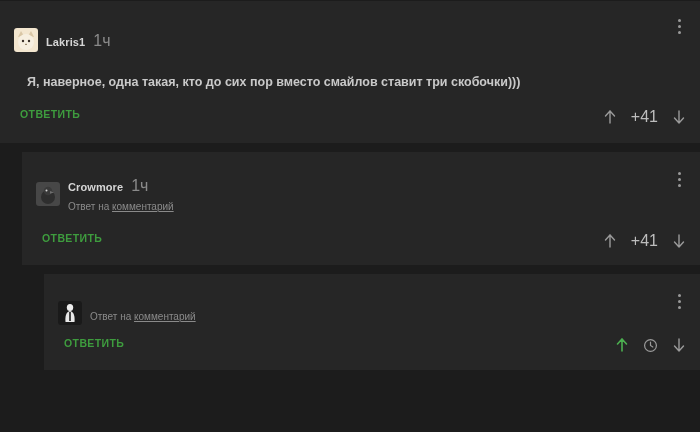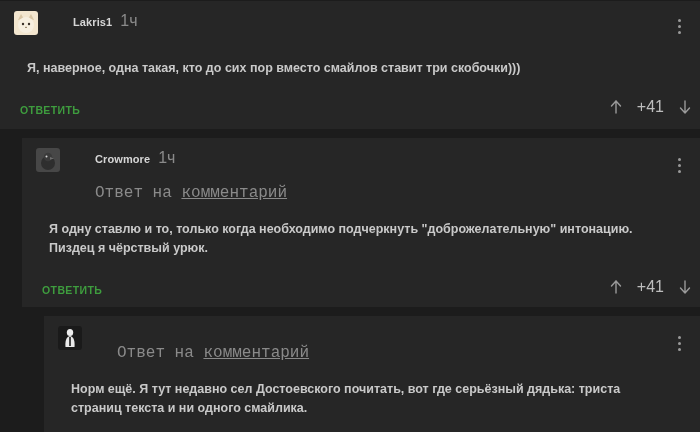--- a/index.html
+++ b/index.html
@@ -26,24 +26,23 @@
     box-sizing: border-box;
     background: #262626;
     border-top: 1px solid #1c1c1c;
   }
   .comment.lvl0 { margin-left: 0; }
   .comment.lvl1 { margin-left: 22px; }
   .comment.lvl2 { margin-left: 44px; }
 
   .c-head {
     display: flex;
-    align-items: flex-start;
-    padding: 10px 14px 0 14px;
+    align-items: center;
+    padding: 24px 14px 0 14px;
     min-height: 30px;
-    gap: 27px;
   }
   .avatar {
     width: 24px;
     height: 24px;
     border-radius: 3px;
     flex: 0 0 auto;
     margin-right: 8px;
     overflow: hidden;
     position: relative;
   }
@@ -64,24 +63,23 @@
     font-weight: bold;
     color: #d6d6d6;
     letter-spacing: .1px;
   }
   .time {
     font-size: 16px;
     color: #8a8a8a;
     margin-left: 8px;
   }
   .reply-to {
-    font-size: 16px;
+    font-size: 10px;
     color: #8a8a8a;
-    margin-top: 17px;
-    font-family: Liberation Mono, monospace;
+    margin-top: 6px;
   }
   .reply-to a {
     color: #8a8a8a;
     text-decoration: underline;
   }
 
   .kebab {
     position: absolute;
     right: 14px;
     top: 14px;
@@ -105,22 +103,22 @@
   .c-body {
     padding: 11px 20px 0 20px;
     font-size: 12.5px;
     line-height: 19px;
     color: #c9c9c9;
   }
   .c-body p { margin: 7px; font-weight: bold; }
 
   .c-foot {
     display: flex;
-    align-items: flex-end;
-    padding: 9px 8px 11px 20px;
+    align-items: flex-start;
+    padding: 9px 14px 11px 20px;
     min-height: 22px;
   }
   .reply-btn {
     font-size: 10.5px;
     font-weight: bold;
     letter-spacing: .4px;
     color: #3e9c3e;
     cursor: pointer;
   }
   .spacer { flex: 1 1 auto; }
@@ -227,21 +225,20 @@
           <a href="#">комментарий</a>
         </div>
       </div>
     </div>
     <div class="kebab" style="top:18px;">
       <i></i>
         <i></i>
         <i></i>
     </div>
     <div class="c-body">
-      <p>Я одну ставлю и то, только когда необходимо подчеркнуть "доброжелательную" интонацию. Пиздец я чёрствый урюк.</p>
     </div>
     <div class="c-foot">
       <span class="reply-btn">ОТВЕТИТЬ</span>
       <span class="spacer"></span>
       <span class="rating">
         <span class="arrow">
           <svg viewBox="0 0 14 16" width="14" height="16">
             <path d="M7 2 L7 14 M7 2 L2.5 7 M7 2 L11.5 7" stroke="#9a9a9a" stroke-width="1.4" fill="none" stroke-linecap="round"></path>
           </svg>
         </span>
@@ -272,23 +269,20 @@
           <span>Ответ на</span>
           <a href="#">комментарий</a>
         </div>
       </div>
     </div>
     <div class="kebab" style="top:18px;">
       <i></i>
         <i></i>
         <i></i>
     </div>
-    <div class="c-body">
-      <p>Норм ещё. Я тут недавно сел Достоевского почитать, вот где серьёзный дядька: триста страниц текста и ни одного смайлика.</p>
-    </div>
     <div class="c-foot">
       <span class="reply-btn">ОТВЕТИТЬ</span>
       <span class="spacer"></span>
       <span class="rating">
         <span class="arrow">
           <svg viewBox="0 0 14 16" width="14" height="16">
             <path d="M7 2 L7 14 M7 2 L2.5 7 M7 2 L11.5 7" stroke="#4caf50" stroke-width="1.6" fill="none" stroke-linecap="round"></path>
           </svg>
         </span>
         <span class="clock">

